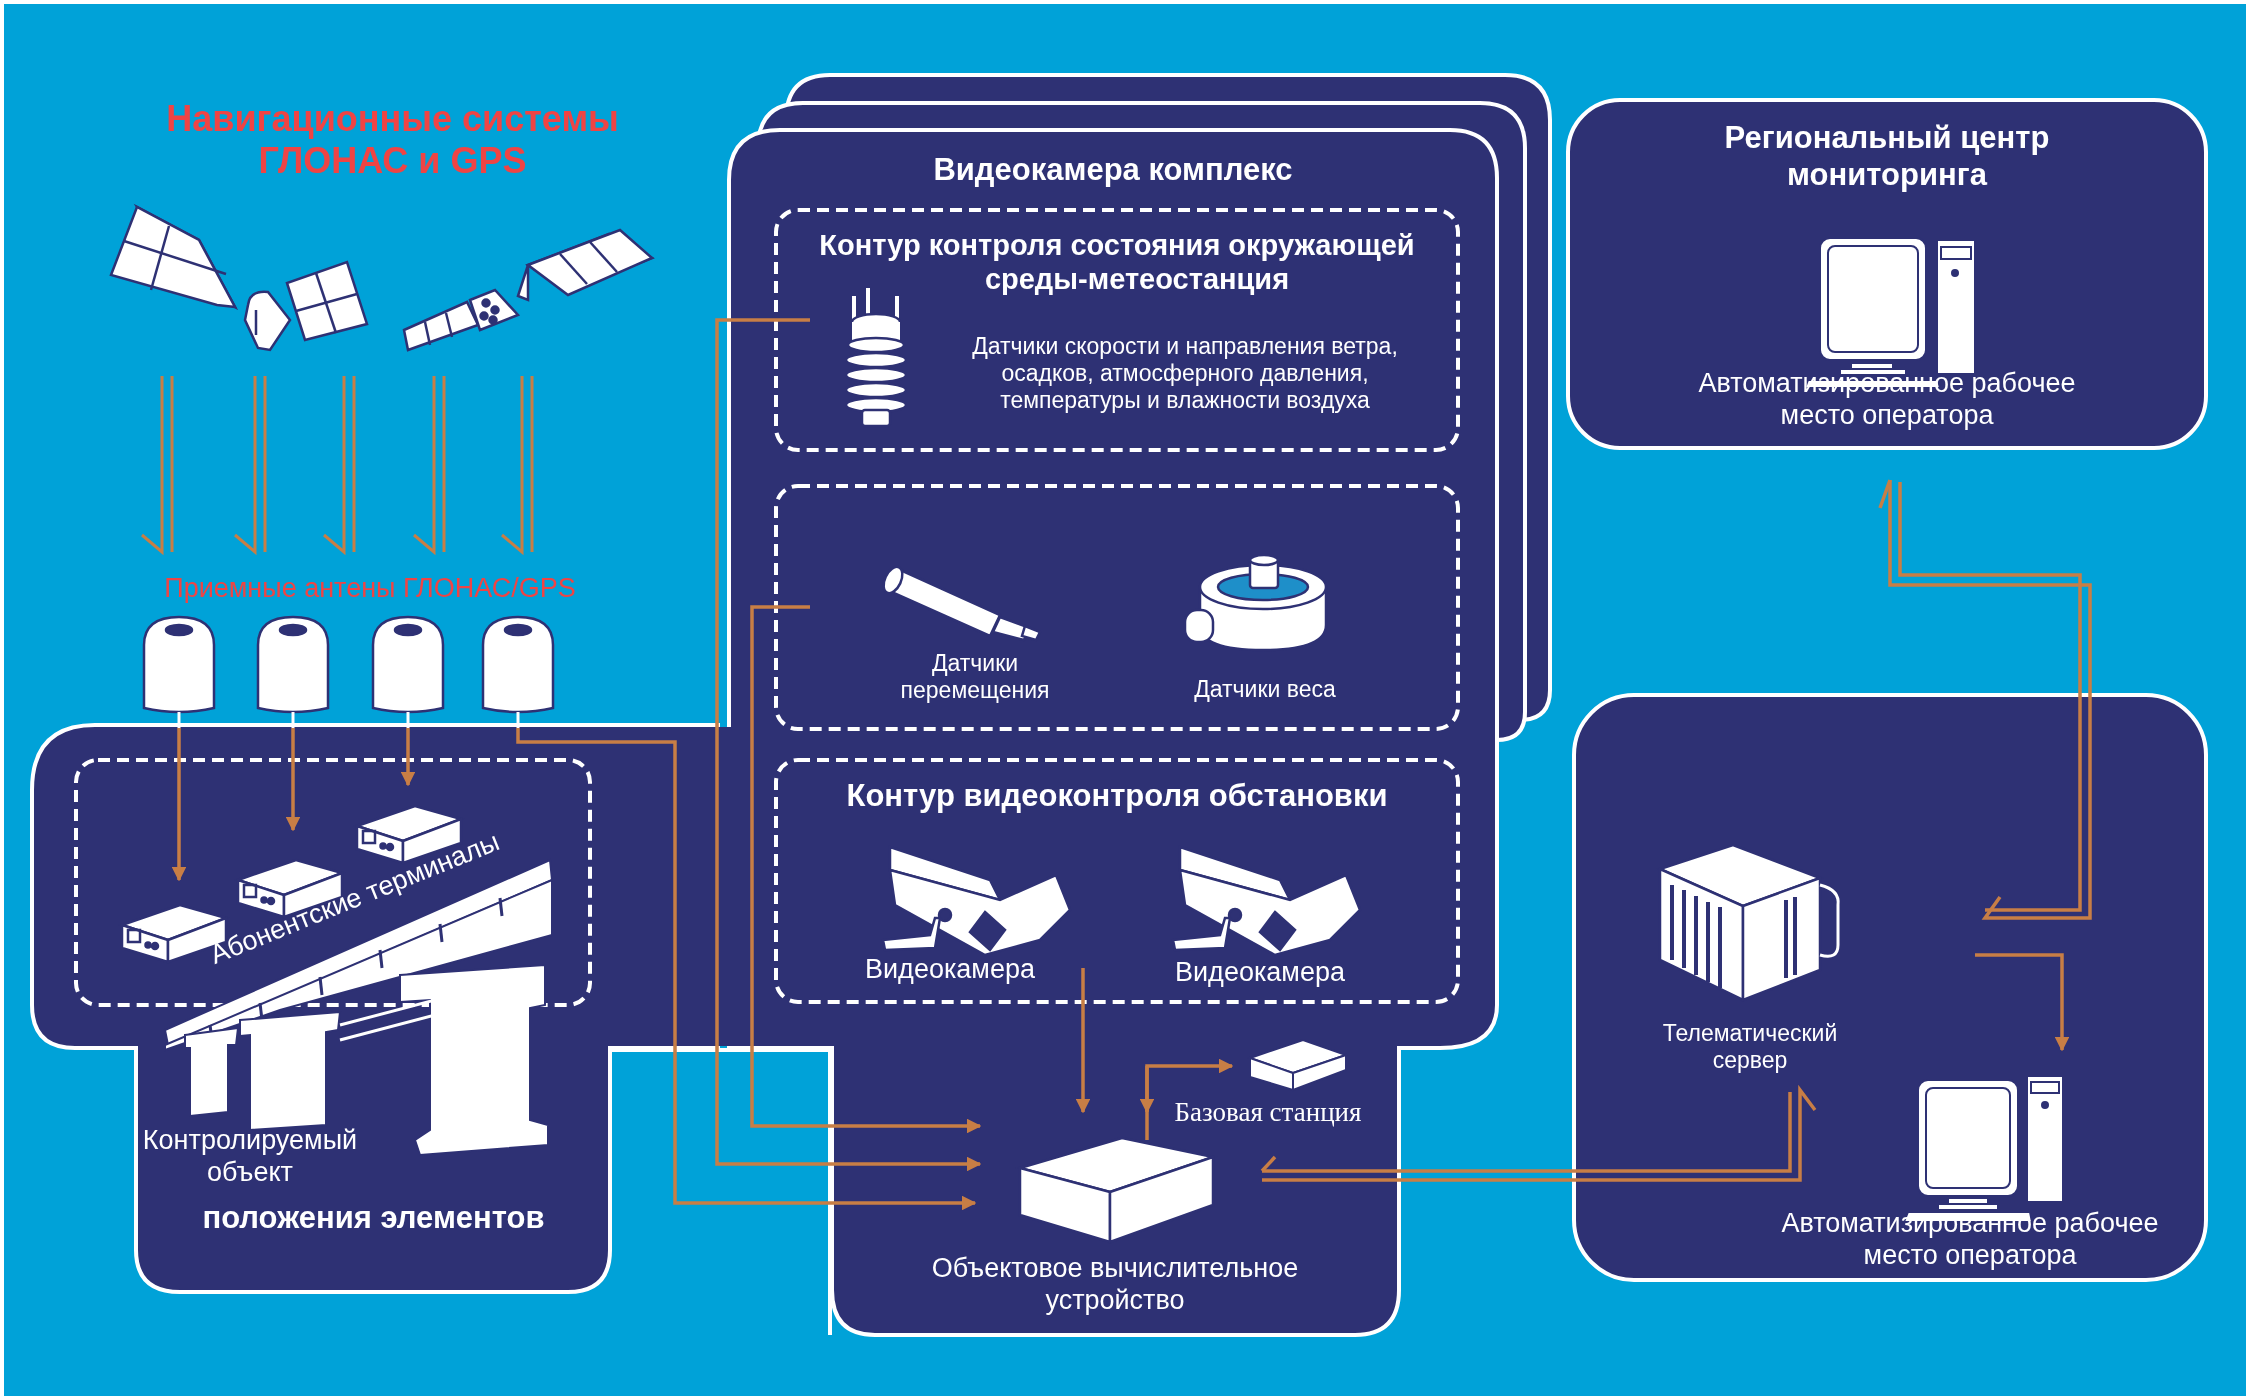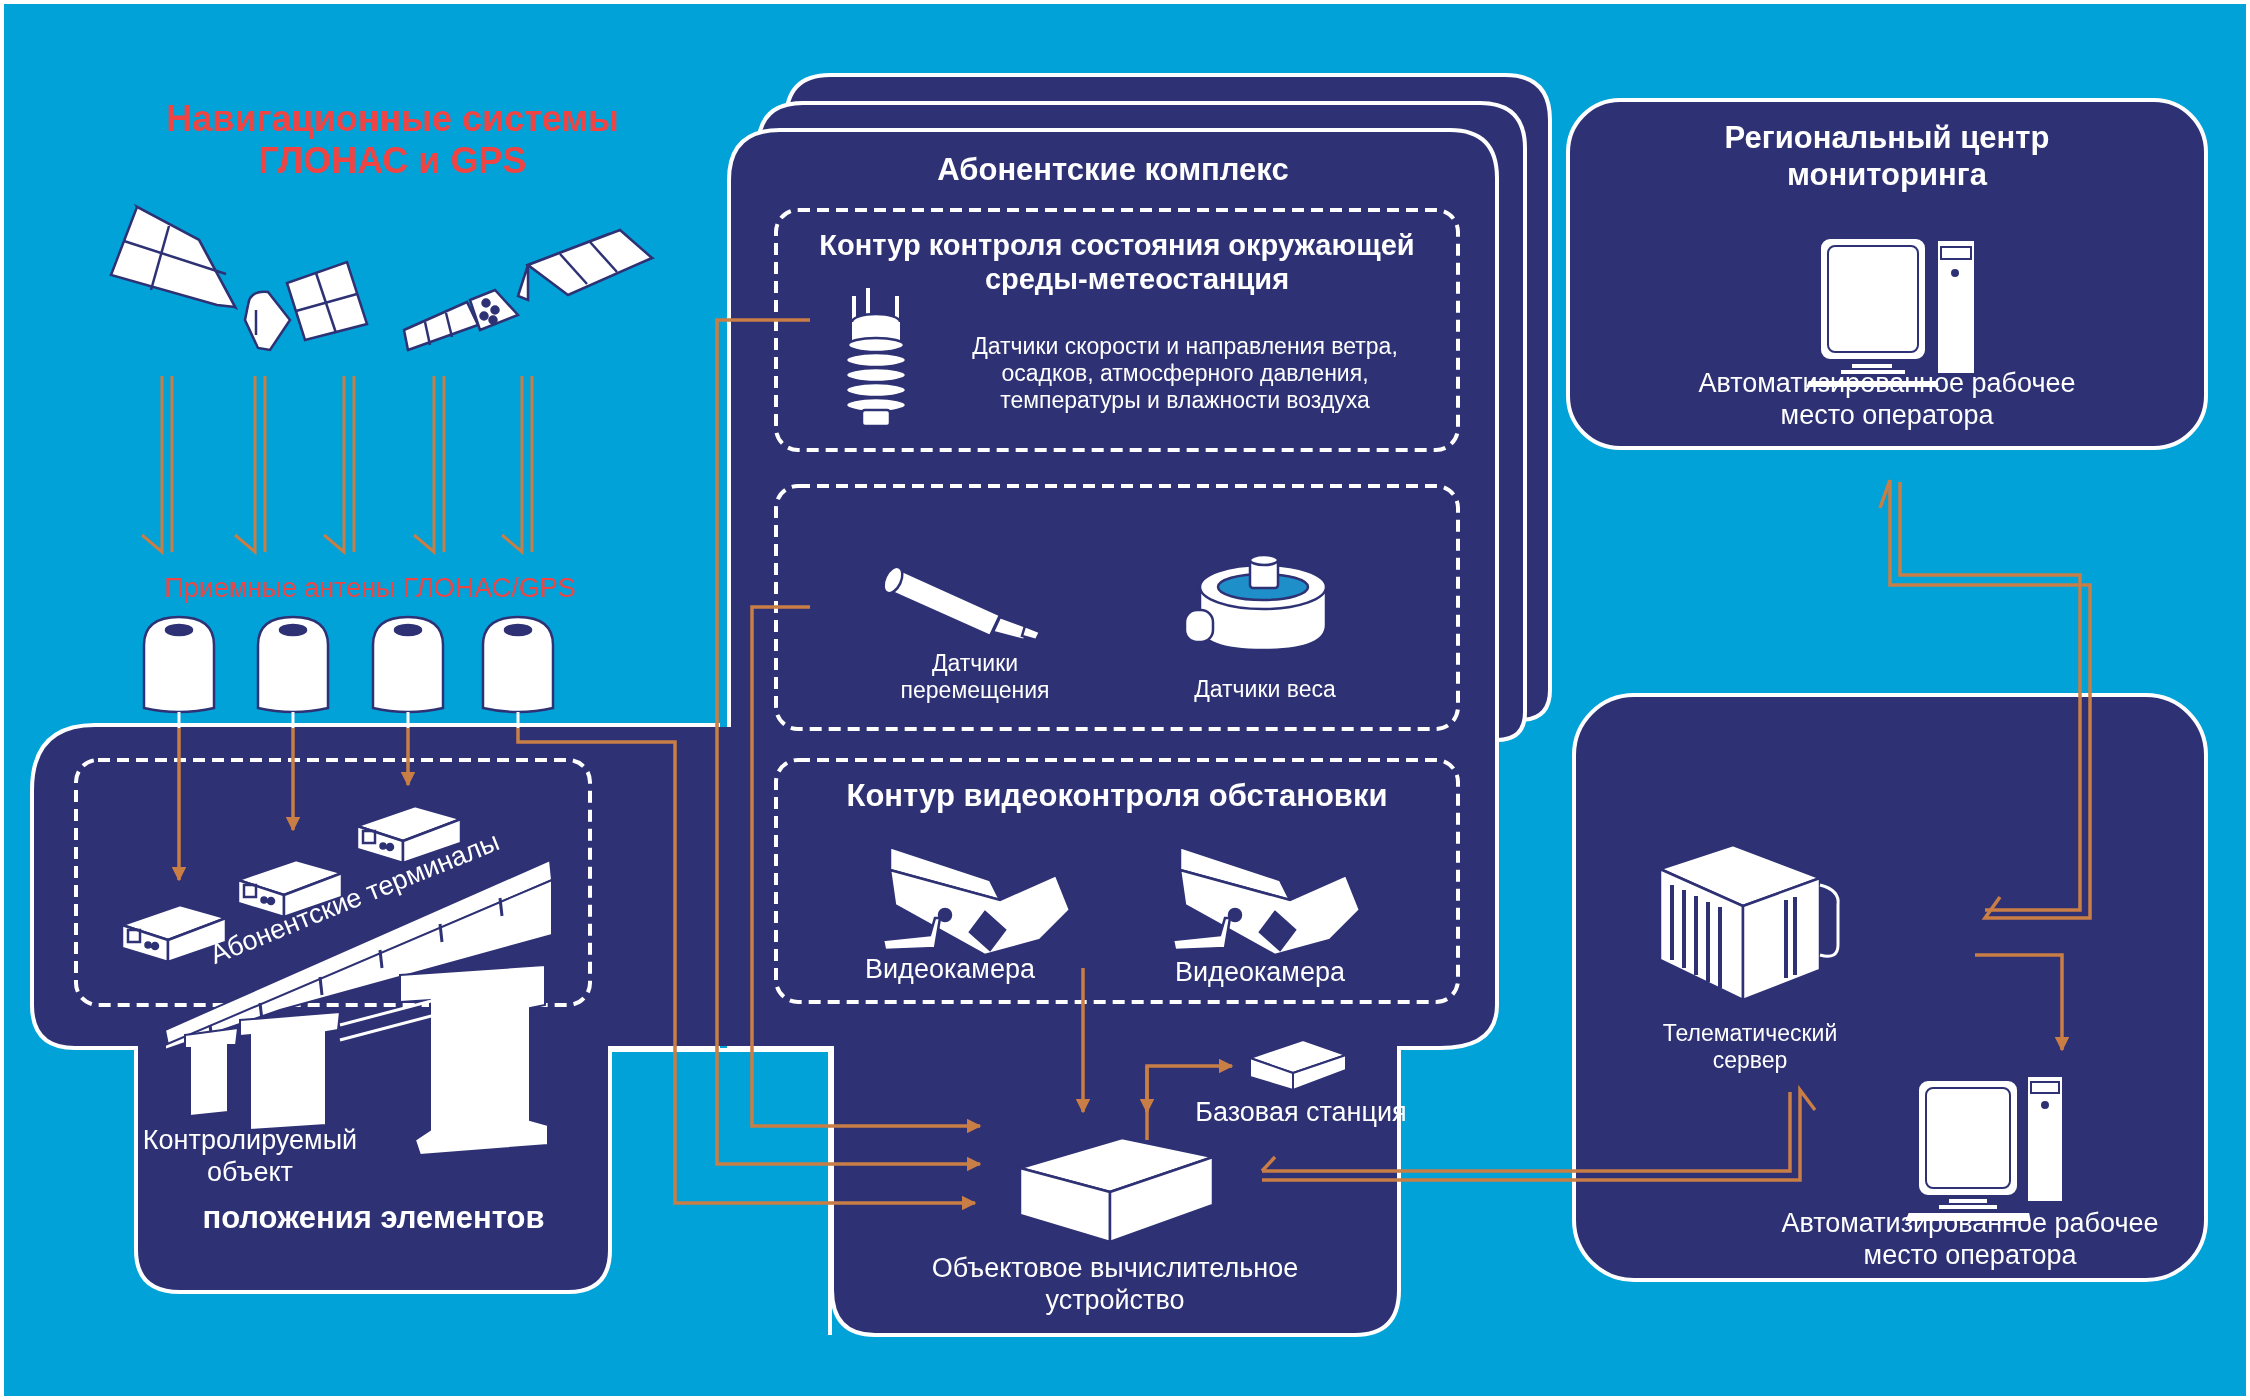--- a/index.html
+++ b/index.html
@@ -310,21 +310,21 @@
 
 <div class="txt t-body" style="left:130px; top:1125px; width:240px;">
   <div>Контролируемый</div>
   <div>объект</div>
 </div>
 
 <div class="txt bold h-sec" style="left:136px; top:1200px; width:475px;">
   <div>положения элементов</div>
 </div>
 
-<div class="txt bold h-sec" style="left:729px; top:152px; width:768px;">Абонентские комплекс</div>
+<div class="txt bold h-sec" style="left:729px; top:152px; width:768px;">Видеокамера комплекс</div>
 
 <div class="txt bold h-sub" style="left:776px; top:228px; width:682px;">
   <div>Контур контроля состояния окружающей</div>
   <div style="padding-left:40px;">среды-метеостанция</div>
 </div>
 <div class="txt t-small" style="left:935px; top:333px; width:500px;">
   <div>Датчики скорости и направления ветра,</div>
   <div>осадков, атмосферного давления,</div>
   <div>температуры и влажности воздуха</div>
 </div>
@@ -332,21 +332,21 @@
 <div class="txt t-small" style="left:870px; top:650px; width:210px;">
   <div>Датчики</div>
   <div>перемещения</div>
 </div>
 <div class="txt t-small" style="left:1160px; top:676px; width:210px;">Датчики веса</div>
 
 <div class="txt bold h-sec" style="left:776px; top:778px; width:682px;">Контур видеоконтроля обстановки</div>
 <div class="txt t-body" style="left:850px; top:954px; width:200px;">Видеокамера</div>
 <div class="txt t-body" style="left:1160px; top:957px; width:200px;">Видеокамера</div>
 
-<div class="txt t-body" style="left:1181px; top:1097px; width:240px;">Базовая станция</div>
+<div class="txt t-body" style="left:1148px; top:1097px; width:240px;font-family:Liberation Serif, serif;">Базовая станция</div>
 
 <div class="txt t-body" style="left:900px; top:1253px; width:430px;">
   <div>Объектовое вычислительное</div>
   <div>устройство</div>
 </div>
 
 <div class="txt bold h-sec" style="left:1568px; top:120px; width:638px;">
   <div>Региональный центр</div>
   <div>мониторинга</div>
 </div>

